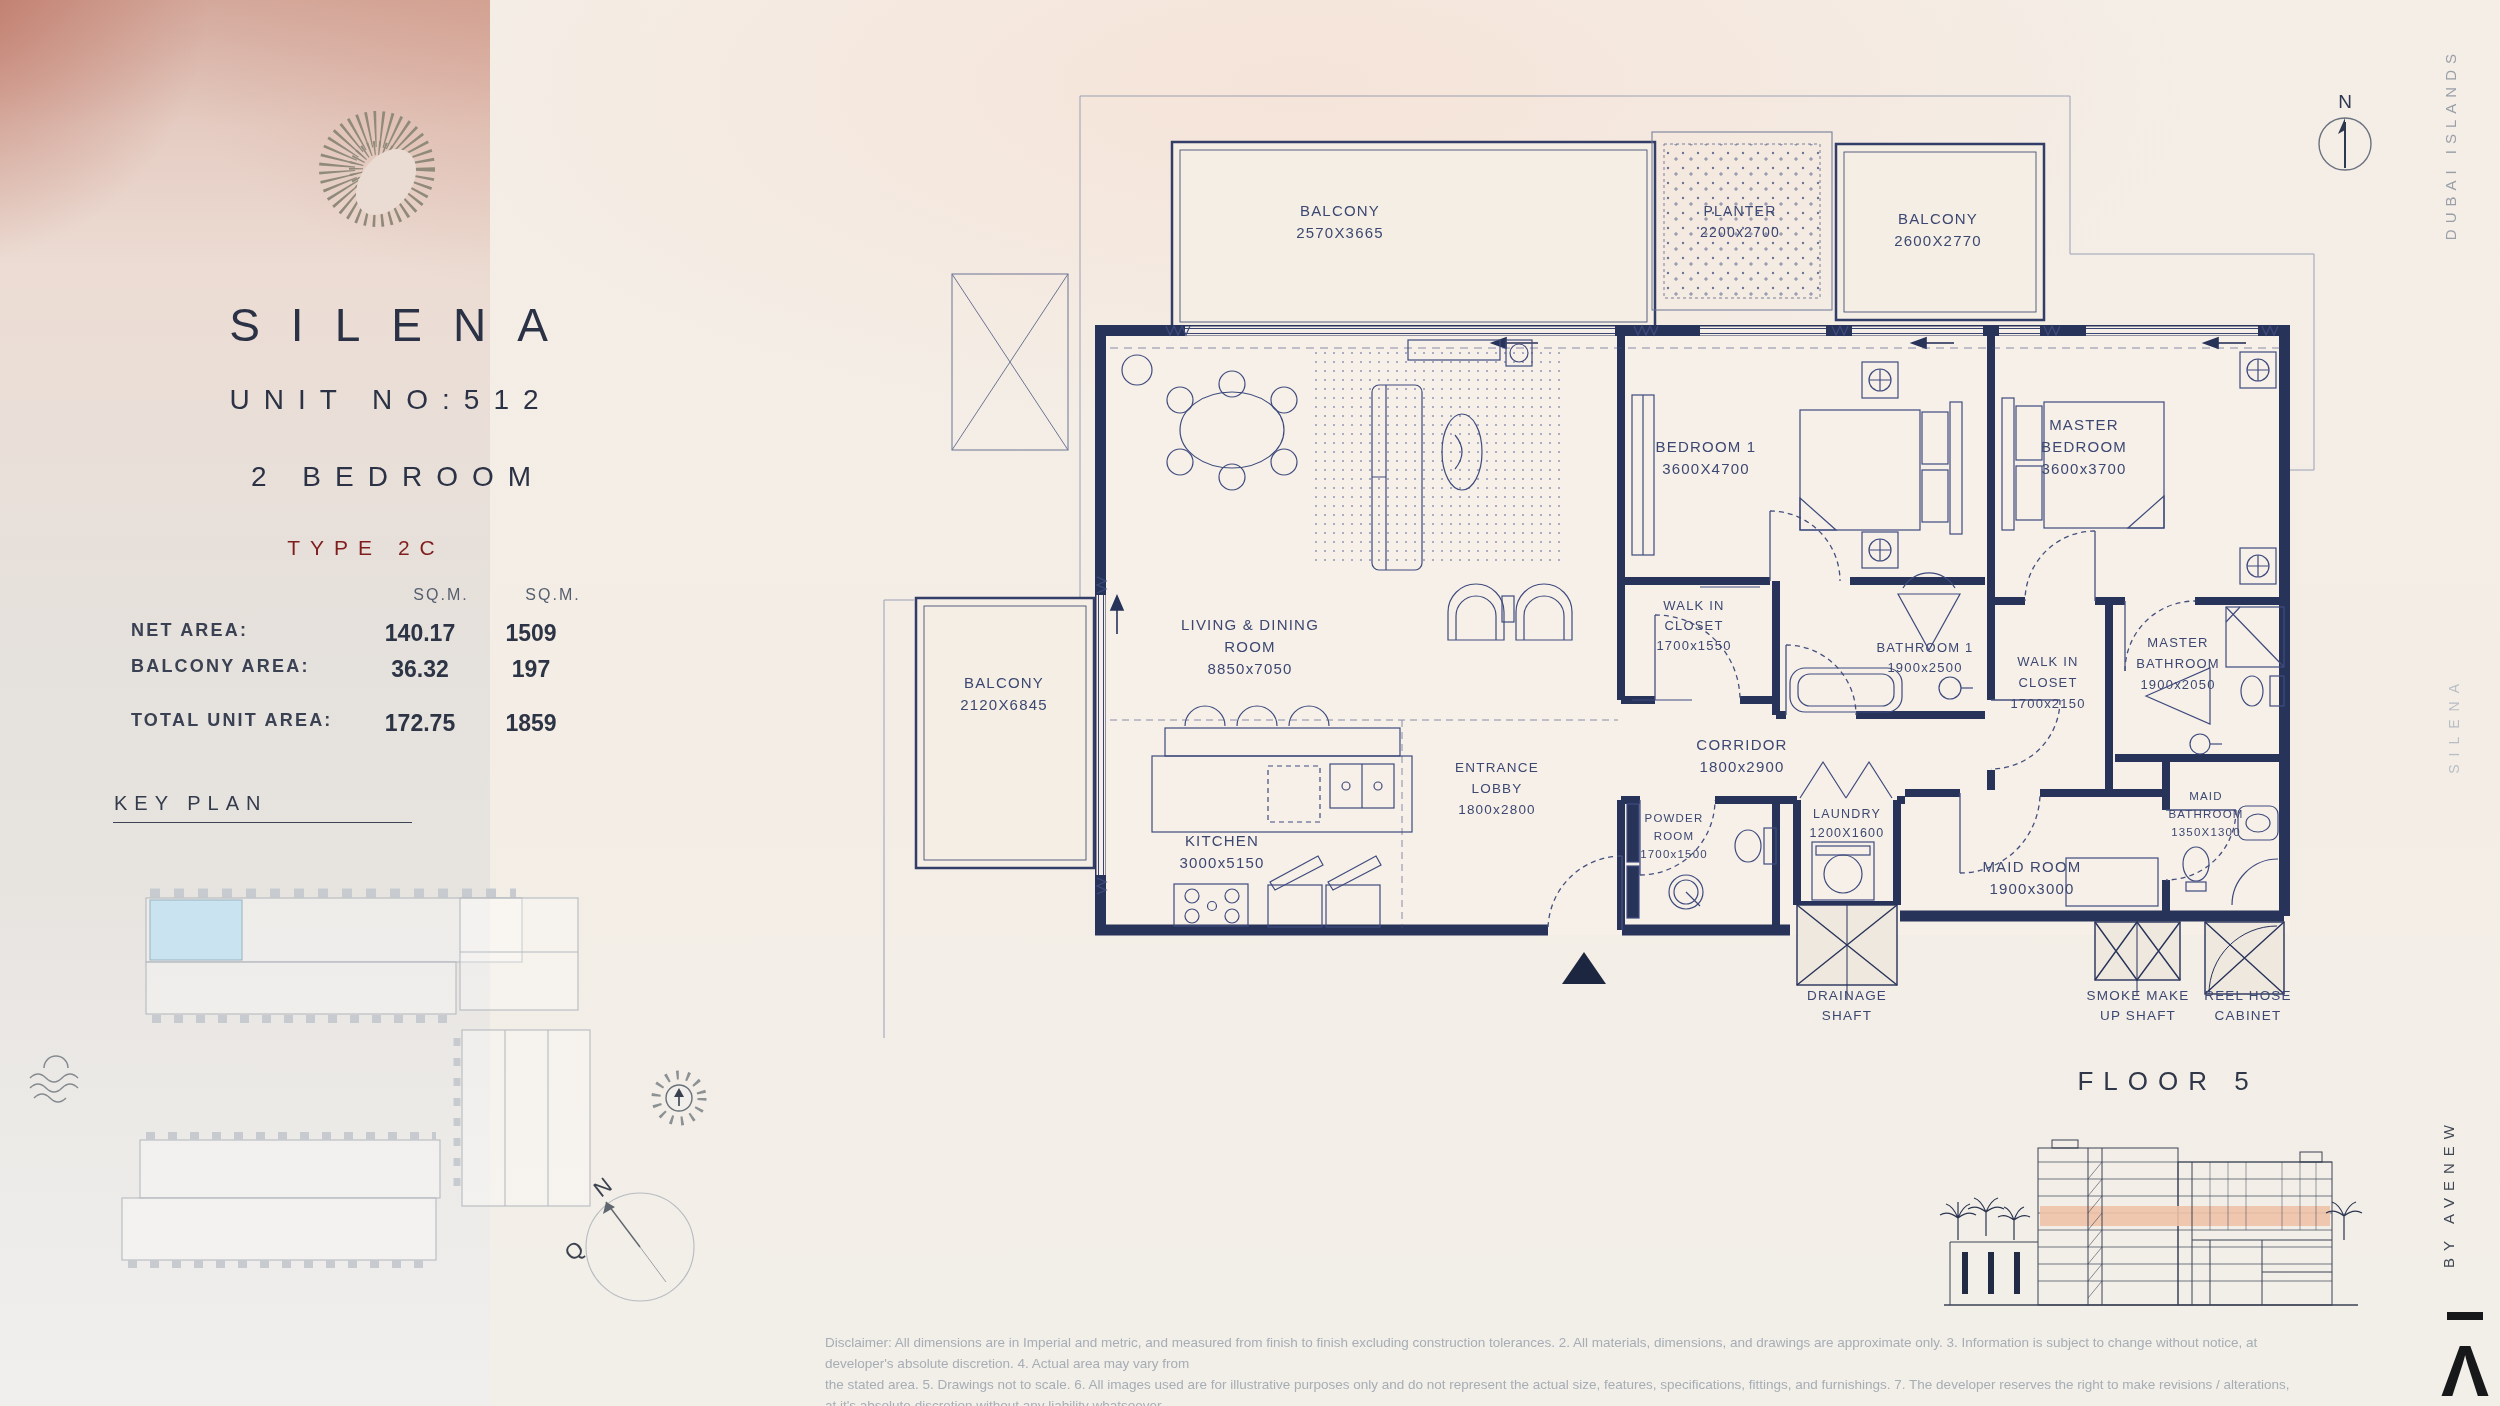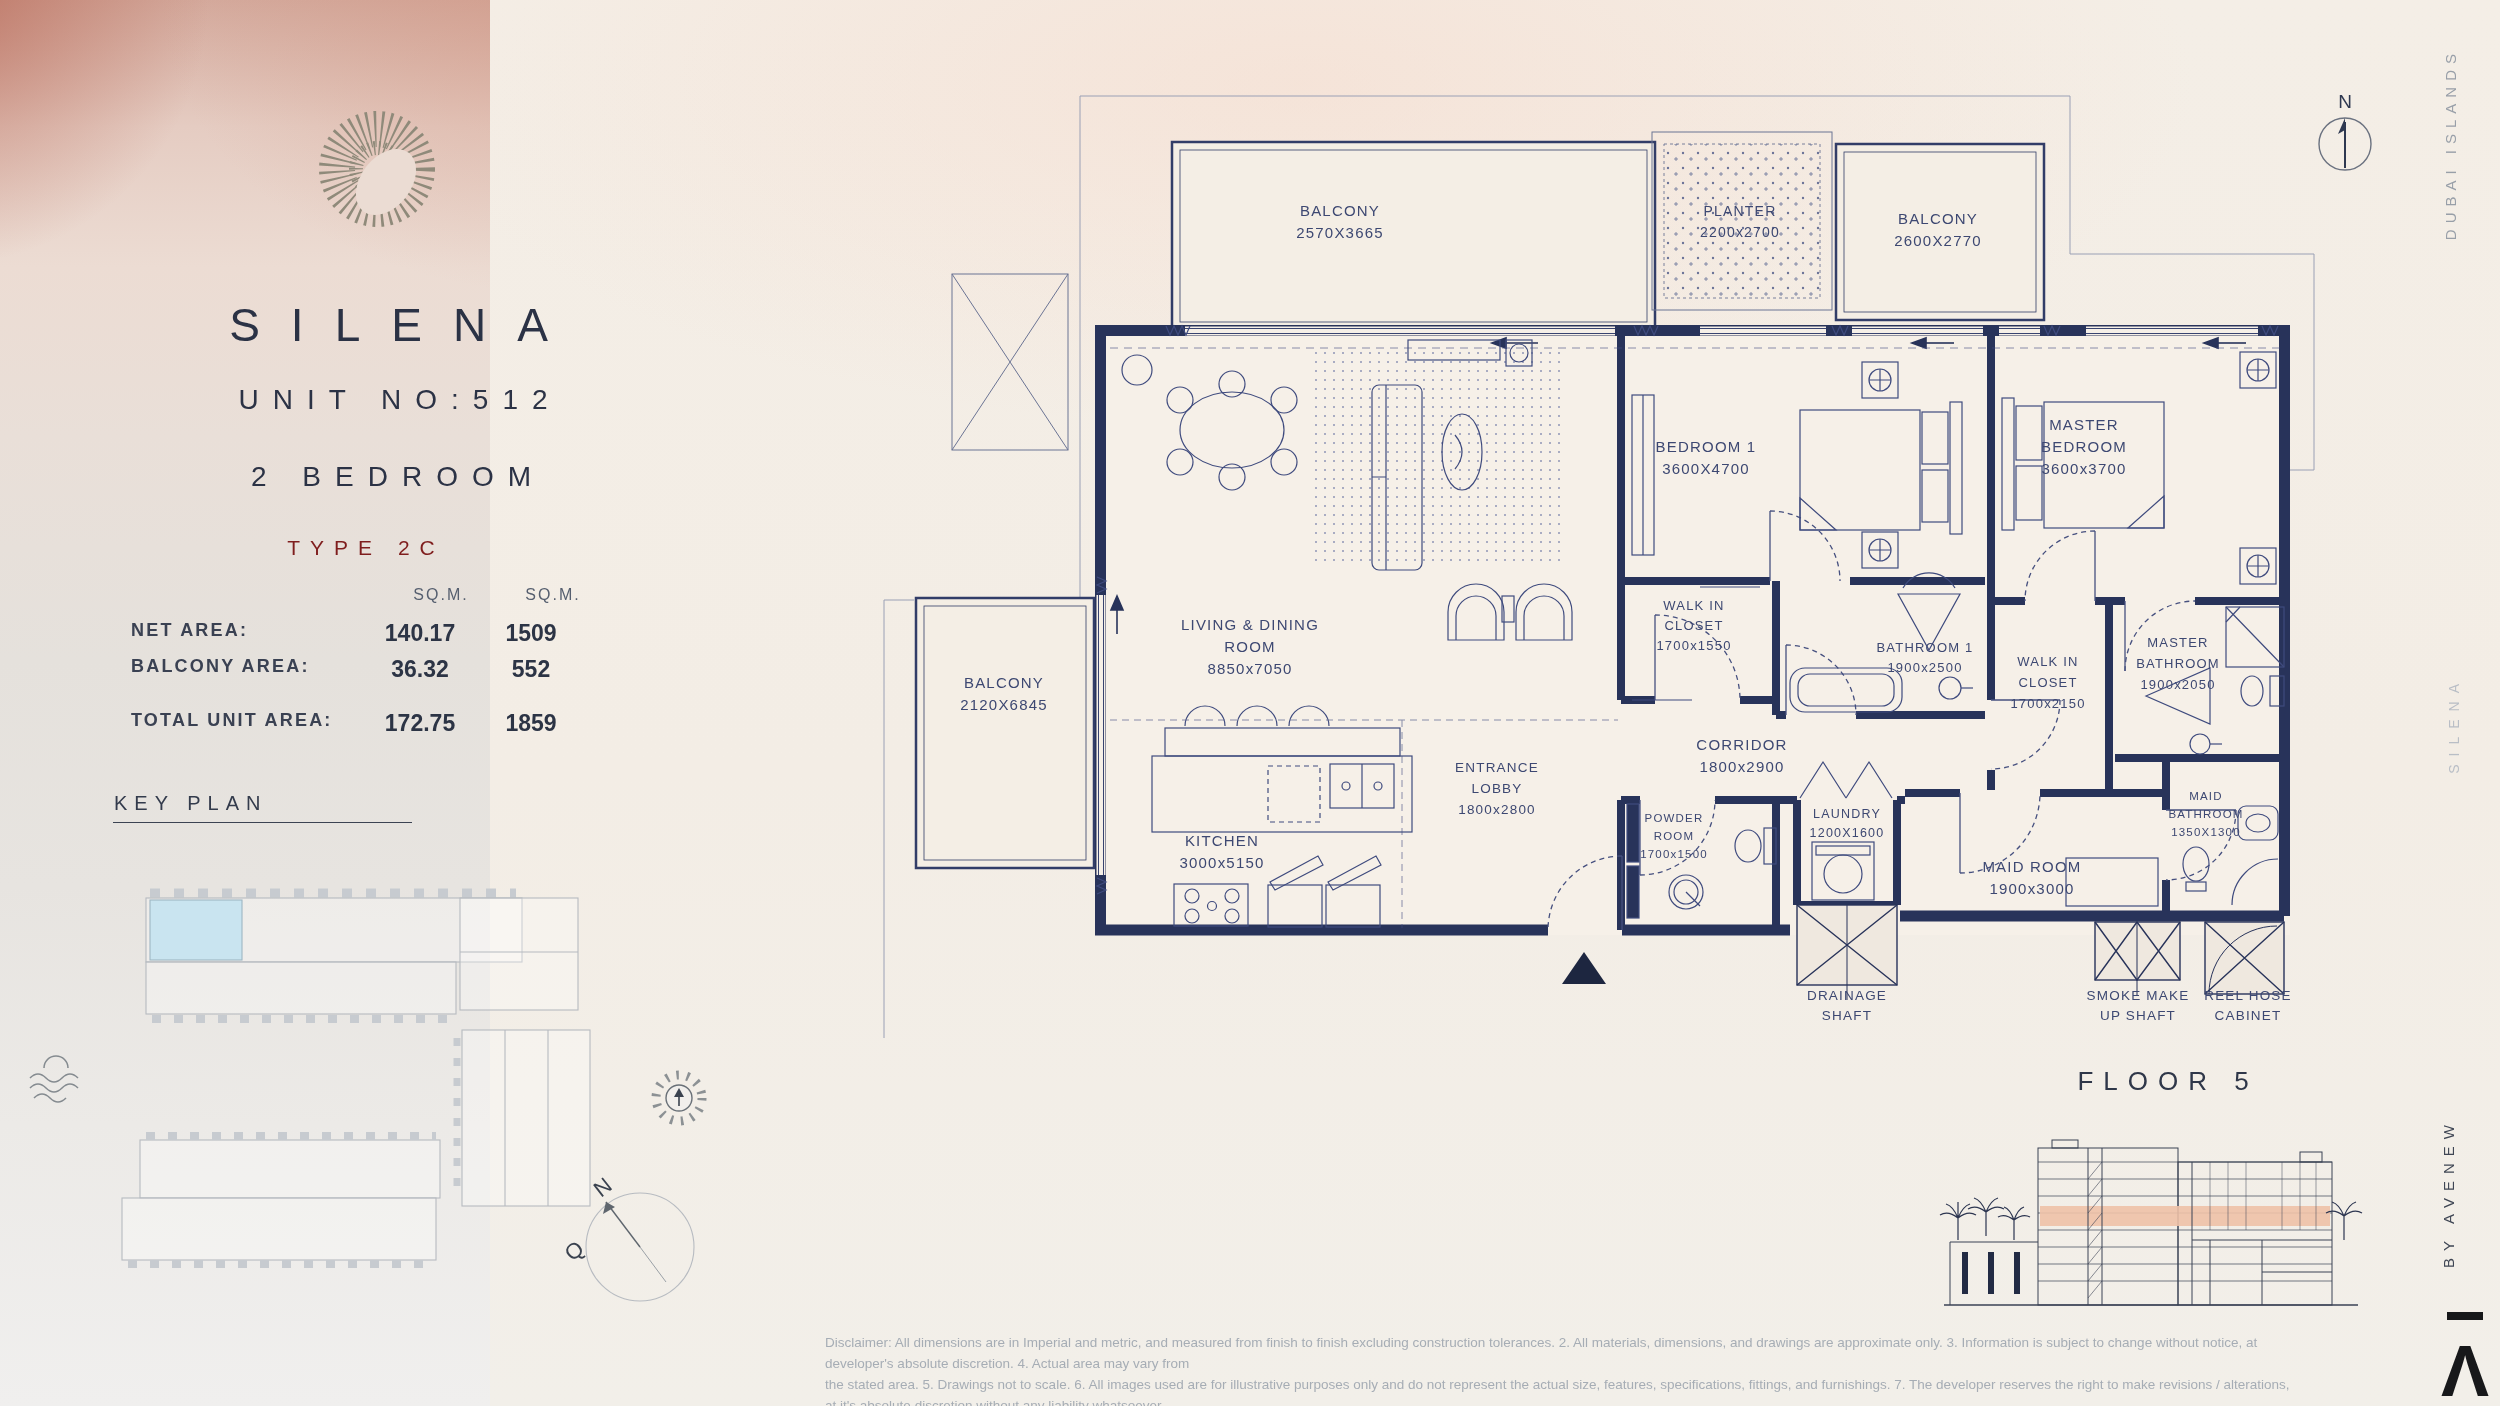--- a/index.html
+++ b/index.html
@@ -11,21 +11,21 @@
       radial-gradient(55% 38% at 52% 6%, rgba(246,219,205,.55), rgba(246,219,205,0) 65%),
       linear-gradient(180deg,#f4eee6 0%,#f3ede5 55%,#f2efe9 100%);}
   .left-panel{position:absolute;left:0;top:0;width:490px;height:1406px;
     background:
       radial-gradient(130% 45% at -12% 0%, rgba(172,77,58,.55), rgba(172,77,58,0) 42%),
       radial-gradient(150% 38% at 115% 0%, rgba(208,144,124,.40), rgba(208,144,124,0) 55%),
       linear-gradient(180deg,#d4aa9d 0%,#e5ccc2 9%,#ecdcd3 19%,#e9dfd8 31%,#e5e1dc 47%,#e7e4e0 63%,#eceae7 80%,#f0efee 100%);}
   
   .lp-text{position:absolute;transform:translateX(-50%);white-space:nowrap;color:#2b3245;}
   .brand{left:404px;top:298px;font-size:46px;letter-spacing:31px;font-weight:400;}
-  .unitno{left:400px;top:384px;font-size:28px;letter-spacing:14px;}
+  .unitno{left:391px;top:384px;font-size:28px;letter-spacing:14px;}
   .bedroom{left:398px;top:461px;font-size:28px;letter-spacing:14px;}
   .utype{left:366px;top:536px;font-size:21px;letter-spacing:10px;color:#7f1d1d;}
   .tbl-head{position:absolute;top:586px;font-size:16px;letter-spacing:2px;color:#565f6f;transform:translateX(-50%);margin-left:24px;}
   .tbl-row{position:absolute;left:0;width:600px;height:30px;font-weight:bold;}
   .tbl-label{position:absolute;left:131px;font-size:18px;letter-spacing:2.2px;color:#3a4152;}
   .tbl-v1{position:absolute;left:420px;transform:translateX(-50%);font-size:23px;color:#2c3445;}
   .tbl-v2{position:absolute;left:531px;transform:translateX(-50%);font-size:23px;color:#2c3445;}
   .keyplan-title{position:absolute;left:114px;top:792px;font-size:20px;letter-spacing:7px;color:#333b4c;}
   .keyplan-rule{position:absolute;left:113px;top:822px;width:299px;height:0;border-top:1.6px solid #3c4352;}
   
@@ -62,21 +62,21 @@
 <div class="tbl-head" style="left:529px;">SQ.M.</div>
 
 <div class="tbl-row" style="top:620px;">
   <span class="tbl-label">NET AREA:</span>
   <span class="tbl-v1">140.17</span>
   <span class="tbl-v2">1509</span>
 </div>
 <div class="tbl-row" style="top:656px;">
   <span class="tbl-label">BALCONY AREA:</span>
   <span class="tbl-v1">36.32</span>
-  <span class="tbl-v2">552</span>
+  <span class="tbl-v2">197</span>
 </div>
 <div class="tbl-row" style="top:692px;margin-top:18px;">
   <span class="tbl-label">TOTAL UNIT AREA:</span>
   <span class="tbl-v1">172.75</span>
   <span class="tbl-v2">1859</span>
 </div>
 
 <div class="keyplan-title">KEY PLAN</div>
 <div class="keyplan-rule"></div>
 

